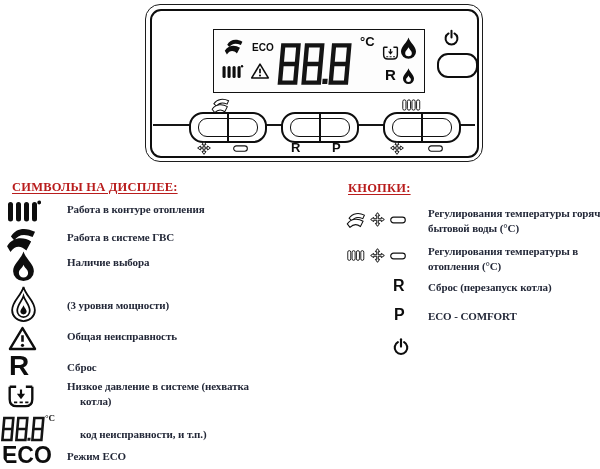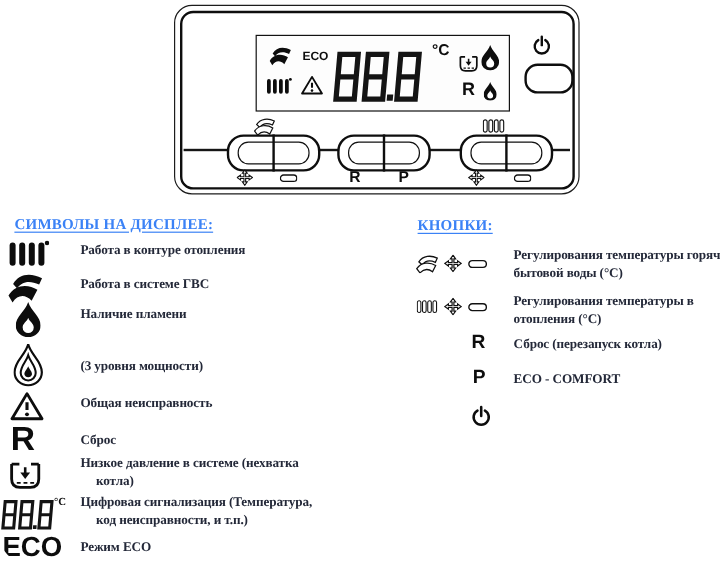--- a/index.html
+++ b/index.html
@@ -2,21 +2,21 @@
 <html><head>
 <meta charset="utf-8">
 <style>
   html,body{margin:0;padding:0;background:#fff;}
   #stage{position:relative;width:600px;height:469px;background:#ffffff;overflow:hidden;
          font-family:"Liberation Serif",serif;color:#20242e;border-radius:22px;}
   .abs{position:absolute;}
   .t{position:absolute;font-family:"Liberation Serif",serif;font-weight:600;font-size:11px;
      line-height:13px;letter-spacing:-0.1px;color:#232838;white-space:nowrap;text-align:center;}
   .hdr{position:absolute;font-family:"Liberation Serif",serif;font-weight:700;font-size:12.5px;
-     color:#3b82f6;text-decoration:underline;text-underline-offset:2px;white-space:nowrap;letter-spacing:0.2px;}
+     color:#b91c1c;text-decoration:underline;text-underline-offset:2px;white-space:nowrap;letter-spacing:0.2px;}
   .glyph{position:absolute;font-family:"Liberation Sans",sans-serif;font-weight:800;color:#0d0d0d;white-space:nowrap;}
   
   .panel{position:absolute;left:145px;top:4px;width:336px;height:156px;border:1.5px solid #1c1c1c;border-radius:15px;background:#fff;}
   .panel-inner{position:absolute;inset:3.5px;border:2.5px solid #0e0e0e;border-radius:11px;pointer-events:none;}
   .seam{position:absolute;left:7px;top:119px;width:322px;height:2px;background:#161616;}
   .lcd{position:absolute;left:67px;top:24px;width:210px;height:62px;border:1.5px solid #121212;background:#fdfdfd;}
   .rocker{position:absolute;top:107px;width:74px;height:27px;border:2px solid #0e0e0e;border-radius:14px;background:#fff;}
   .rocker-inner{position:absolute;left:7px;right:7px;top:4px;bottom:4px;border:1.5px solid #111;border-radius:9px;}
   .rocker-div{position:absolute;left:50%;top:-2px;bottom:-2px;width:2px;margin-left:-1px;background:#0e0e0e;}
   .pill{position:absolute;left:291px;top:48px;width:37px;height:21px;border:2px solid #0e0e0e;border-radius:11px;background:#fff;}
@@ -172,21 +172,21 @@
   <div class="t" style="left:67px;top:203px">Работа в контуре отопления</div>
 
   <svg class="abs" style="left:6px;top:226px" width="33" height="27">
       <use href="#sym-tap-fill"></use>
     </svg>
   <div class="t" style="left:67px;top:231px">Работа в системе ГВС</div>
 
   <svg class="abs" style="left:13px;top:251px" width="21" height="30">
       <use href="#sym-flame"></use>
     </svg>
-  <div class="t" style="left:67px;top:256px">Наличие пламени</div>
+  <div class="t" style="left:67px;top:256px">Наличие выбора</div>
 
   <svg class="abs" style="left:11px;top:285px" width="25" height="38">
       <use href="#sym-flamemod"></use>
     </svg>
   <div class="t" style="left:67px;top:299px">(3 уровня мощности)</div>
 
   <svg class="abs" style="left:7px;top:325px" width="31" height="27">
       <use href="#sym-tri"></use>
     </svg>
   <div class="t" style="left:67px;top:330px">Общая неисправность</div>
@@ -197,21 +197,20 @@
   <svg class="abs" style="left:7px;top:384px" width="28" height="26">
       <use href="#sym-bucket"></use>
     </svg>
   <div class="t" style="left:67px;top:380px">Низкое давление в системе (нехватка</div>
   <div class="t" style="left:80px;top:395px">котла)</div>
 
   <svg class="abs" style="left:0px;top:416px" width="45" height="26" aria-label="88.8">
       <use href="#sym-888"></use>
     </svg>
   <span class="glyph" style="left:45px;top:413px;font-size:9px;font-family:'Liberation Serif',serif">°C</span>
-  <div class="t" style="left:67px;top:413px">Цифровая сигнализация (Температура,</div>
   <div class="t" style="left:80px;top:428px">код неисправности, и т.п.)</div>
 
   <span class="glyph" style="left:2px;top:442px;font-size:23px">ECO</span>
   <div class="t" style="left:67px;top:450px">Режим ECO</div>
 
   <div class="hdr" style="left:348px;top:181px">КНОПКИ:</div>
 
   <svg class="abs" style="left:346px;top:211px" width="21" height="17">
       <use href="#sym-tap-out"></use>
     </svg>

